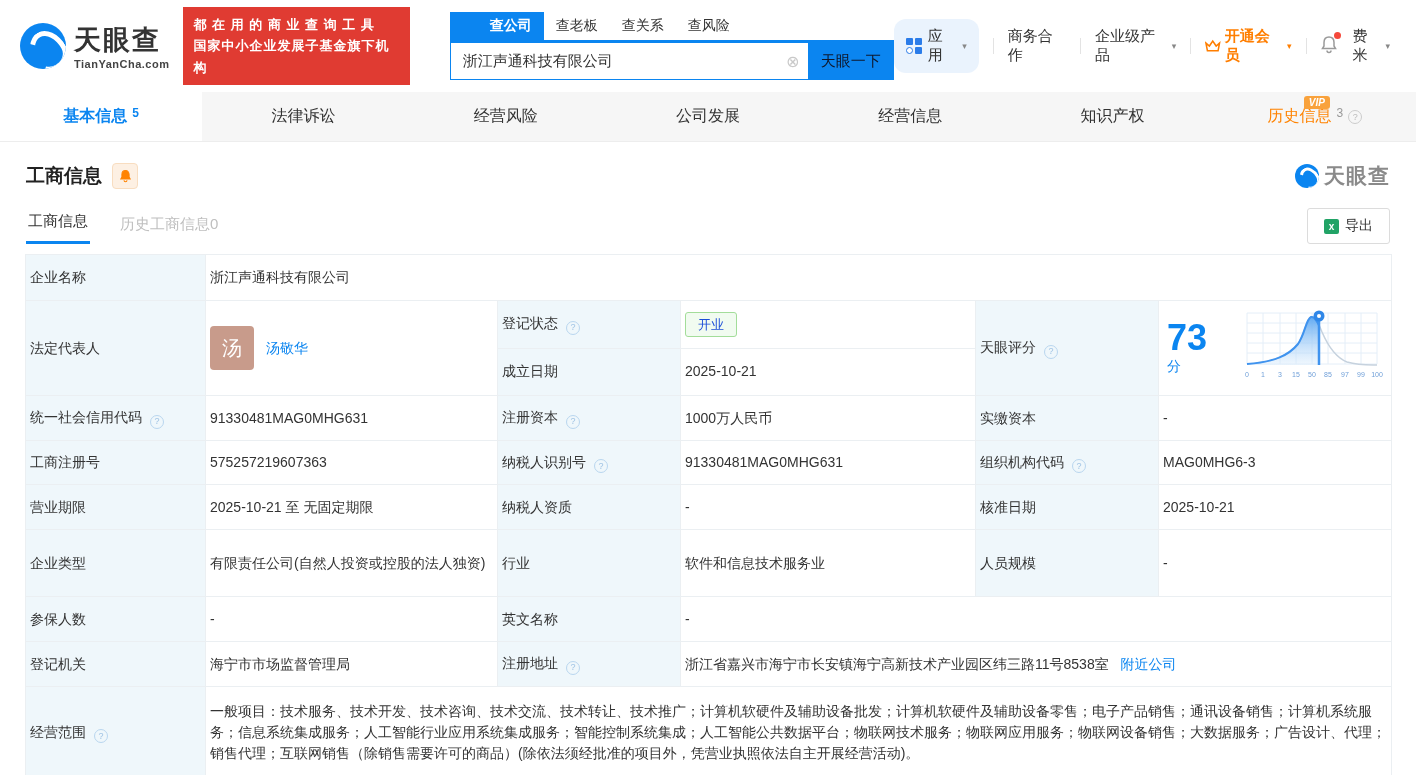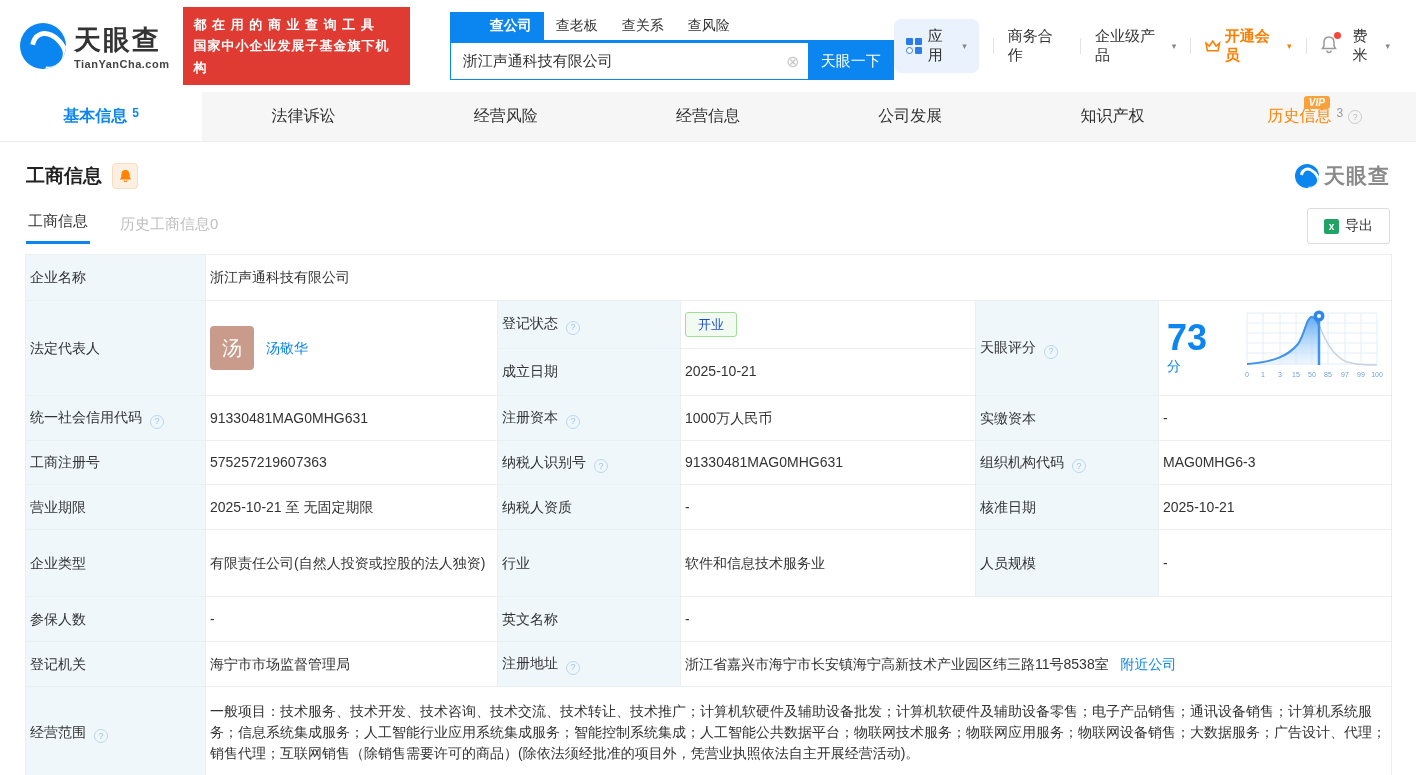--- a/index.html
+++ b/index.html
@@ -15,23 +15,23 @@
   .logo-txt b { display:block; font-size:27px; color:#333; letter-spacing:2px; }
   .logo-txt span { display:block; font-size:11px; font-weight:bold; color:#444; letter-spacing:.5px; }
   .slogan { margin-left:14px; background:#e03b32; color:#fff; padding:7px 10px; font-size:13px; font-weight:bold; line-height:1.65; letter-spacing:1px; }
   .searchbox { margin-left:40px; width:452px; }
   .stabs { display:flex; align-items:flex-end; gap:0; border-bottom:2px solid #0b85f0; }
   .stab { font-size:14px; padding:5px 12px; cursor:pointer; color:#333; }
   .stab.on { background:#0b85f0; color:#fff; font-weight:bold;padding-left:40px; }
   .srow { display:flex; }
   .sinput { flex:1; height:38px; border:1px solid #0b85f0; border-right:none; font-size:15px; padding:0 34px 0 12px; color:#333; outline:none; font-family:inherit; }
   .sclear { margin-left:-30px; width:30px; display:flex; align-items:center; justify-content:center; color:#c9c9c9; font-size:16px; cursor:pointer; }
-  .sbtn { width:86px; height:38px; background:#0b85f0; color:#ffffff; border:none; font-size:15px; cursor:pointer; font-family:Liberation Serif, serif; }
+  .sbtn { width:86px; height:38px; background:#0b85f0; color:#0f172a; border:none; font-size:15px; cursor:pointer; font-family:Liberation Serif, serif; }
   .hnav { margin-left:auto; display:flex; align-items:center; font-size:15px; color:#333; gap:14px; }
-  .apps { display:flex; align-items:center; gap:6px; background:#eaf3fd; padding:8px 12px; border-radius:7px; cursor:pointer; }
+  .apps { display:flex; align-items:center; gap:6px; background:#eaf3fd; padding:8px 12px; border-radius:12px; cursor:pointer; }
   .grid-ic { width:16px; height:16px; display:grid; grid-template-columns:7px 7px; grid-template-rows:7px 7px; gap:2px; }
   .grid-ic i { background:#2b7ce9; border-radius:1px; }
   .grid-ic i.o { background:#fff; border:1.5px solid #2b7ce9; border-radius:50%; }
   .sep { width:1px; height:16px; background:#e3e3e3; }
   .hitem { cursor:pointer; display:flex; align-items:center; gap:4px; }
   .caret { font-size:9px; color:#888; }
   .vip-link { color:#ff7e00; font-weight:bold; }
   .vip-link .caret { color:#ff7e00; }
   .bell-wrap { position:relative; cursor:pointer; }
   .bell-wrap .dot { position:absolute; right:-3px; top:-3px; width:7px; height:7px; border-radius:50%; background:#f5483b; }
@@ -157,24 +157,24 @@
       <span>基本信息</span>
       <span class="cnt">5</span>
     </div>
     <div class="mtab">
       <span>法律诉讼</span>
     </div>
     <div class="mtab">
       <span>经营风险</span>
     </div>
     <div class="mtab">
+      <span>公司发展</span>
+    </div>
+    <div class="mtab">
       <span>经营信息</span>
-    </div>
-    <div class="mtab">
-      <span>公司发展</span>
     </div>
     <div class="mtab">
       <span>知识产权</span>
     </div>
     <div class="mtab hist">
       <span class="vipbadge">VIP</span>
       <span>历史信息</span>
       <span class="cnt">3</span>
       <i class="qmark">?</i>
     </div>

